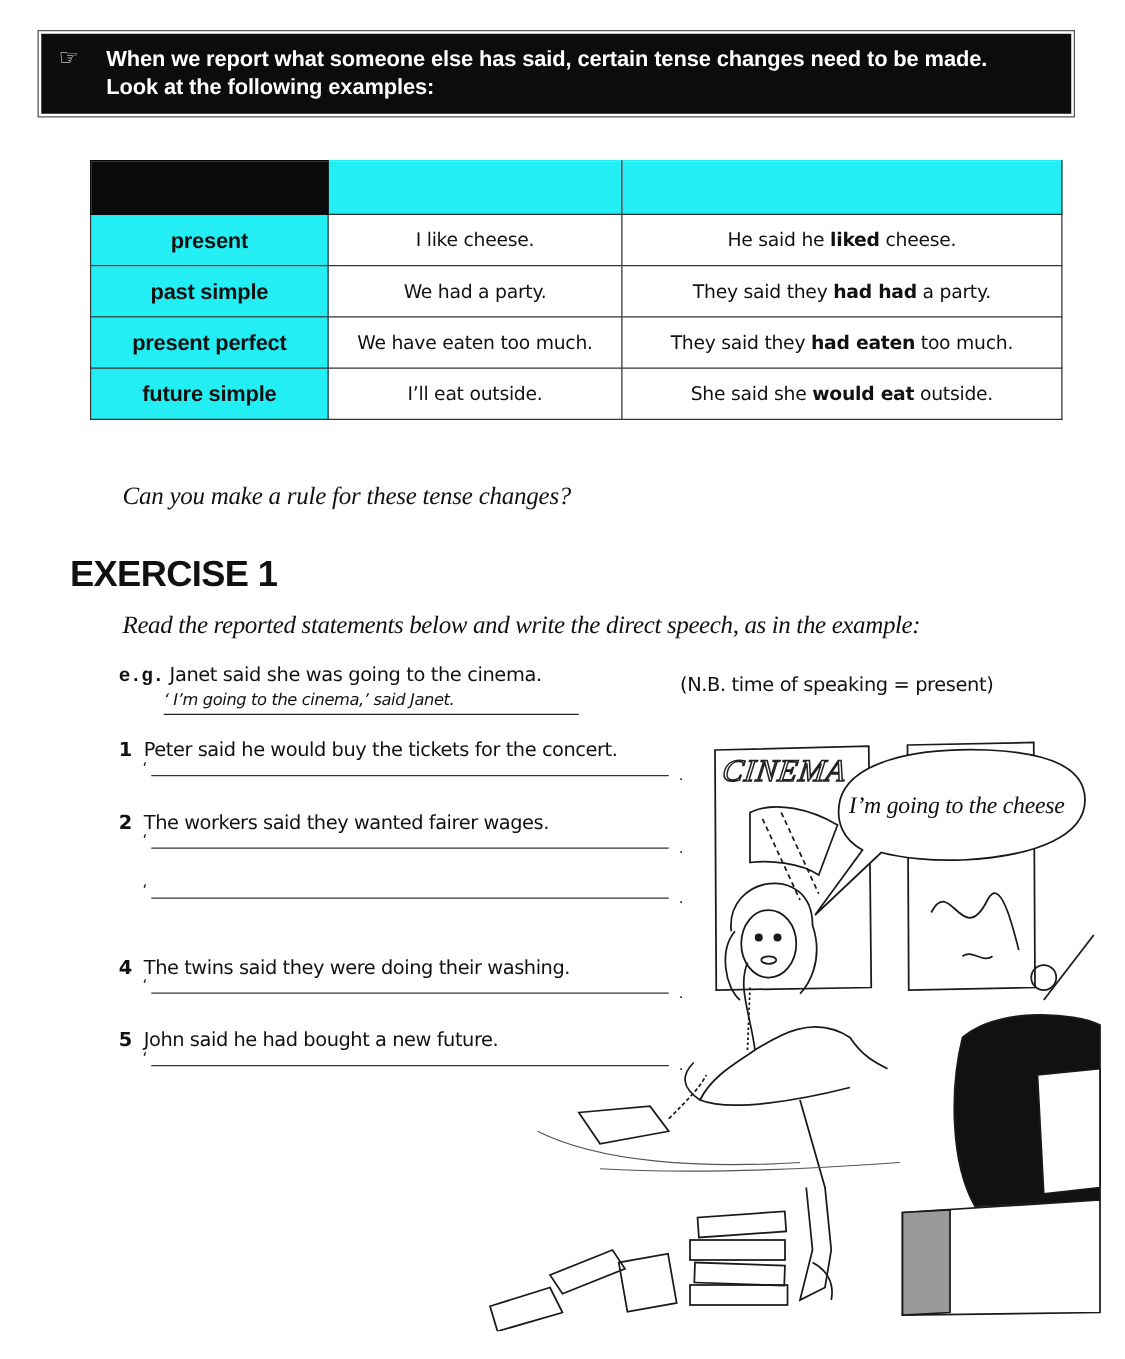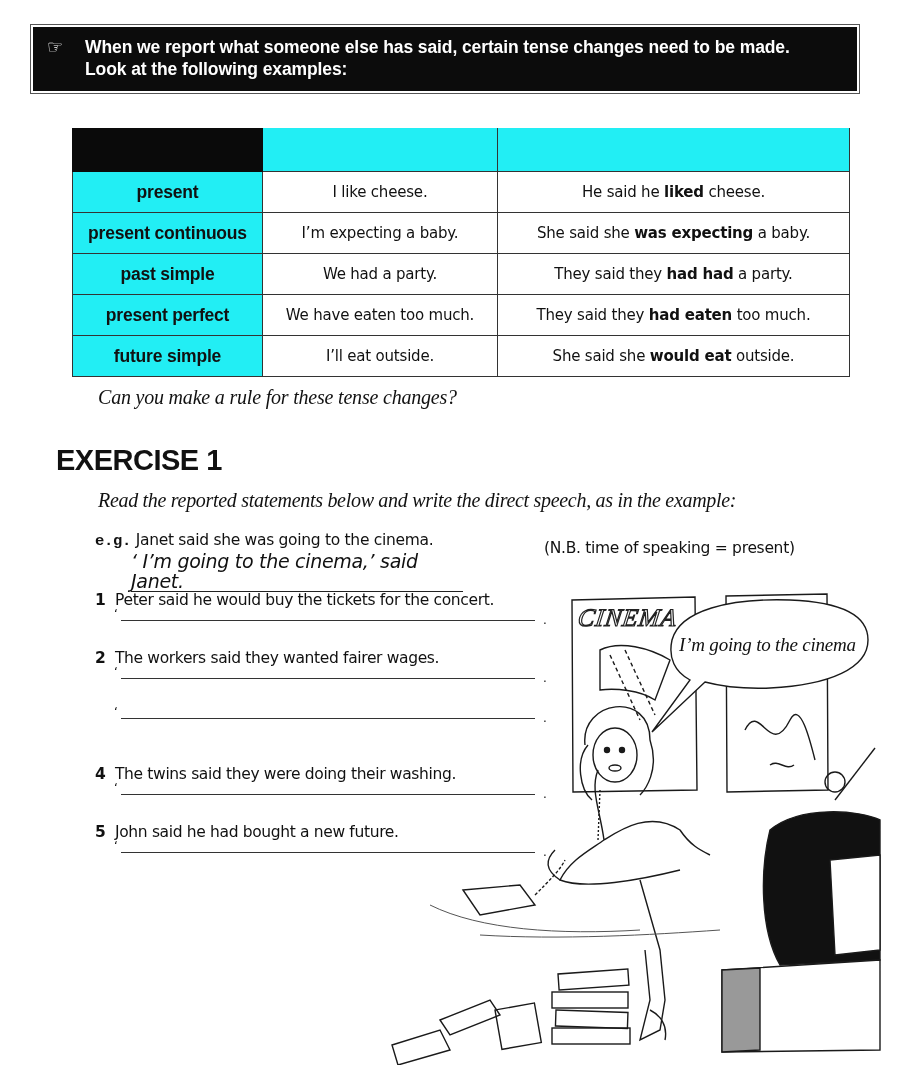--- a/index.html
+++ b/index.html
@@ -35,21 +35,21 @@
   .ex-title { position:absolute; left:56px; top:444px; font-weight:bold; font-size:29px;
               letter-spacing:-0.5px; }
 
   .instructions { position:absolute; left:98px; top:489px; font-family:"Liberation Serif", serif;
                   font-style:italic; font-size:20px; letter-spacing:-0.3px; }
 
   .example { position:absolute; left:95px; top:531px; font-family:"DejaVu Sans", sans-serif;
              font-size:15.5px; letter-spacing:-0.3px; }
   .example .eg { font-weight:bold;font-family:Liberation Mono, monospace; }
   .example-answer { position:absolute; left:131px; top:551px; font-family:"DejaVu Sans", sans-serif;
-                    font-size:19px; font-style:italic; letter-spacing:-0.3px;
+                    font-size:13px; font-style:italic; letter-spacing:-0.3px;
                     border-bottom:1px solid #222; width:332px; padding-bottom:0; line-height:20px; }
   .nb { position:absolute; left:544px; top:539px; font-family:"DejaVu Sans", sans-serif;
         font-size:15.5px; letter-spacing:-0.3px; }
 
   .item { position:absolute; left:95px; width:460px; font-family:"DejaVu Sans", sans-serif;
           font-size:15.5px; letter-spacing:-0.35px; }
   .item .num { font-weight:bold; display:inline-block; width:20px; }
   .item .answer-row { position:relative; height:24px; }
   .item .quote-mark { position:absolute; left:19px; top:-2px; font-size:12px; }
   .item .answer-line { position:absolute; left:26px; top:11px; width:414px; height:0;
@@ -86,25 +86,20 @@
   <tbody>
       <tr class="head">
     <td class="corner"></td>
     <td></td>
     <td></td>
   </tr>
   <tr>
     <td class="tense">present</td>
     <td class="direct">I like cheese.</td>
     <td class="reported"><span>He said he </span><b>liked</b><span> cheese.</span></td>
-  </tr>
-  <tr>
-    <td class="tense">present continuous</td>
-    <td class="direct">I’m expecting a baby.</td>
-    <td class="reported"><span>She said she </span><b>was expecting</b><span> a baby.</span></td>
   </tr>
   <tr>
     <td class="tense">past simple</td>
     <td class="direct">We had a party.</td>
     <td class="reported"><span>They said they </span><b>had had</b><span> a party.</span></td>
   </tr>
   <tr>
     <td class="tense">present perfect</td>
     <td class="direct">We have eaten too much.</td>
     <td class="reported"><span>They said they </span><b>had eaten</b><span> too much.</span></td>
@@ -222,13 +217,13 @@
   </g>
 
   <g>
     <path d="M440 1020 L490 1000 L500 1015 L450 1035 Z"></path>
     <rect x="495" y="1010" width="40" height="40" transform="rotate(-10 495 1010)"></rect>
     <path d="M392 1045 L440 1030 L450 1050 L398 1065 Z"></path>
   </g>
 </svg>
 
 <div class="cinema-sign">CINEMA</div>
-<div class="bubble-text">I’m going to the cinema</div>
+<div class="bubble-text">I’m going to the cheese</div>
 
 </body></html>

